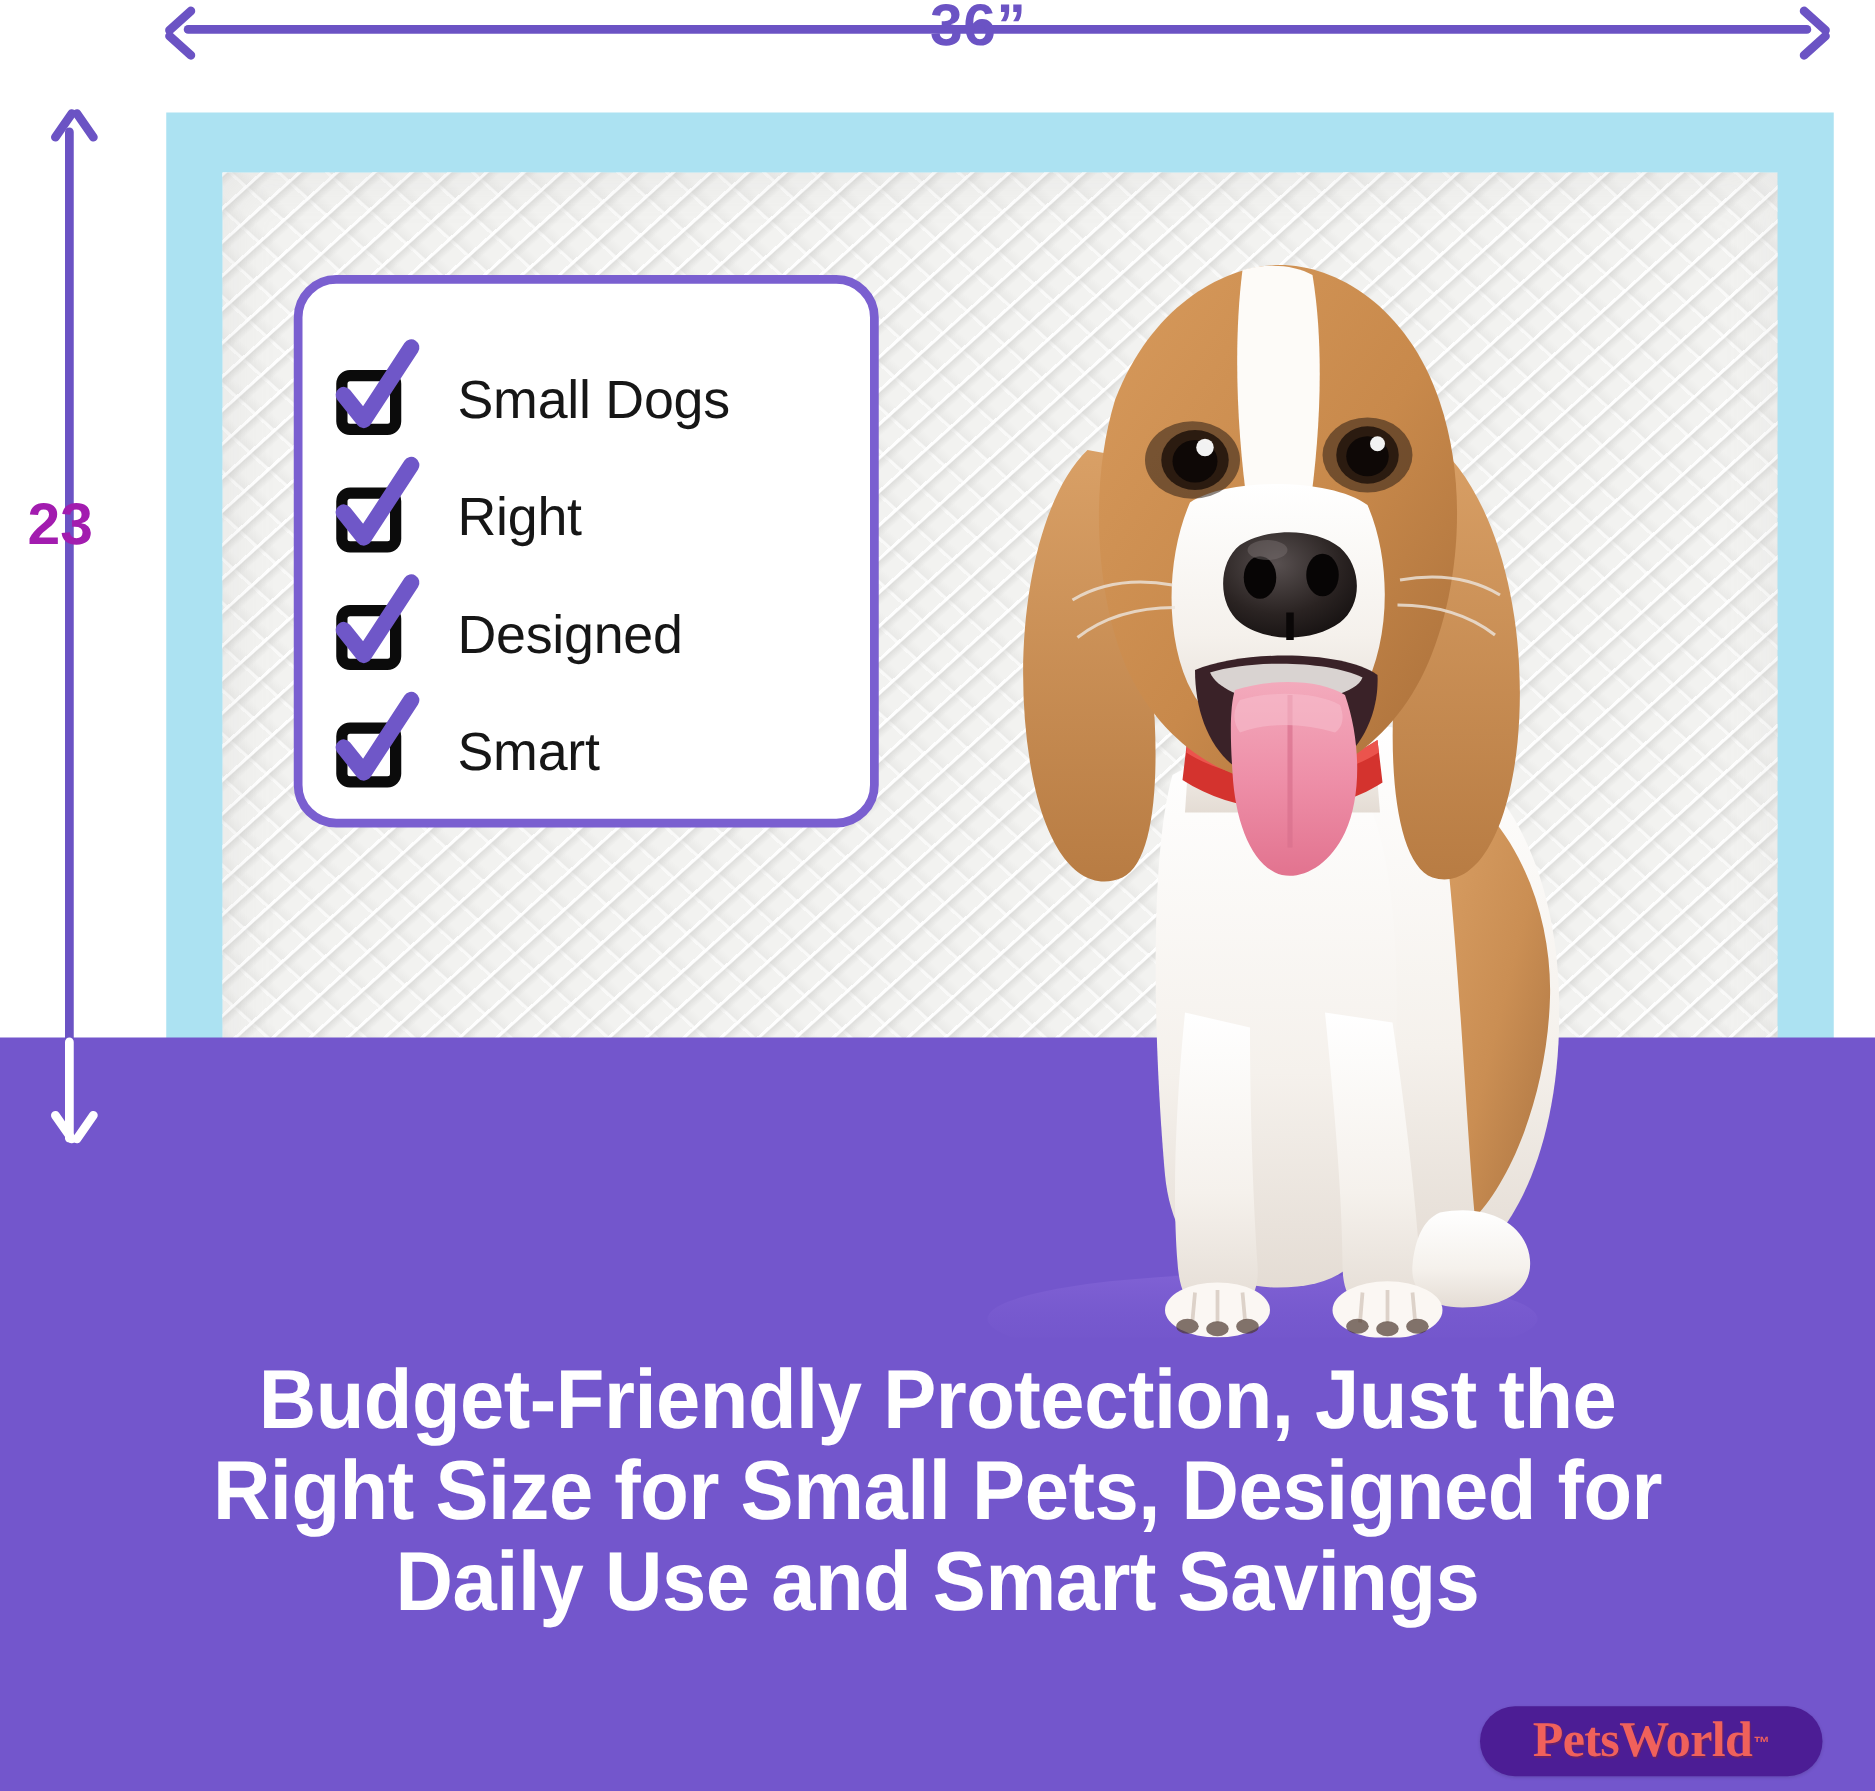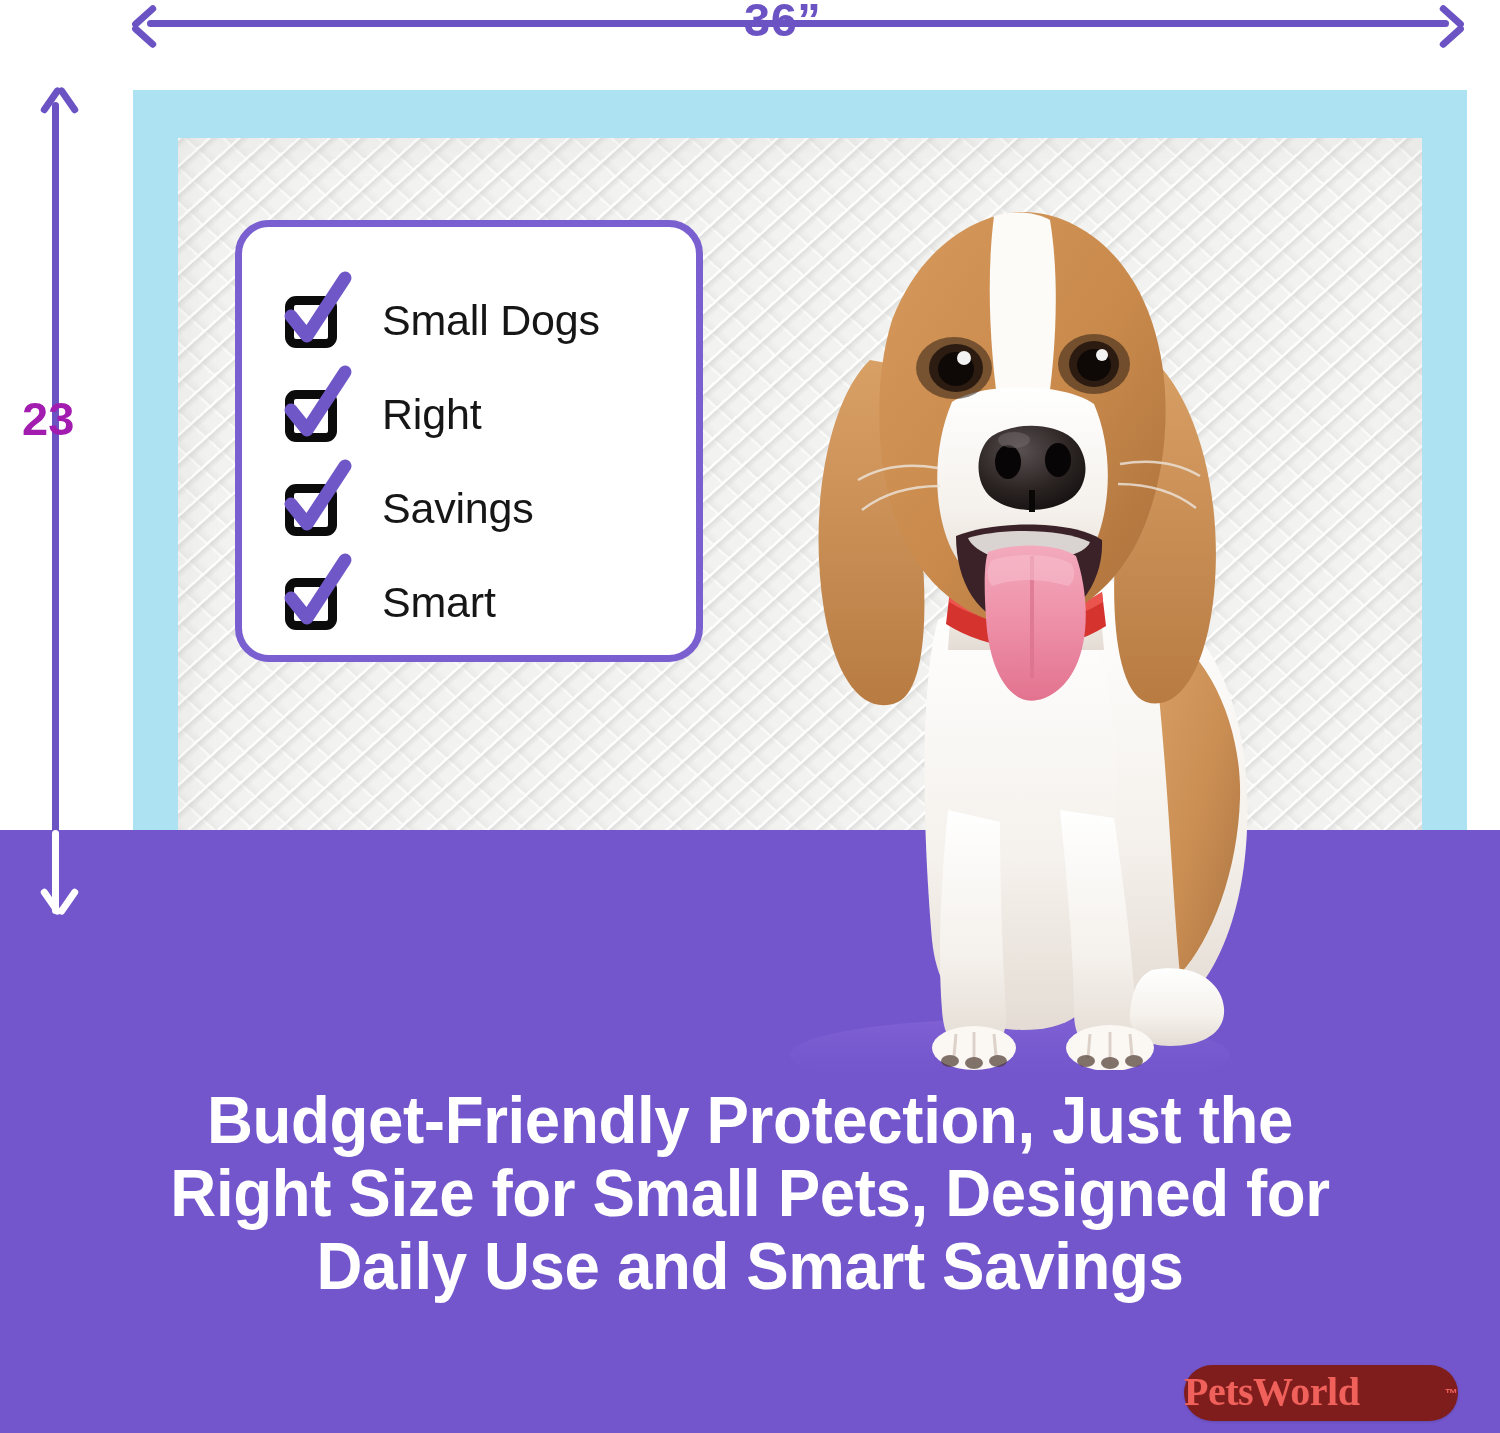--- a/index.html
+++ b/index.html
@@ -102,21 +102,21 @@
     box-shadow: inset 0 0 40px rgba(190,190,190,.22);
   }
 
   
   .check-card{
     position:absolute; left:235px; top:220px;
     width:468px; height:442px;
     background:#ffffff;
     border:7px solid #7A5FD0;
     border-radius:34px;
-    padding:46px 0 0 40px;
+    padding:46px 0 0 24px;
   }
   .check-row{
     position:relative;
     height:94px;
     display:flex; align-items:center;
   }
   .cbox{
     position:relative; width:60px; height:60px; flex:0 0 60px; margin-right:40px;
   }
   .cbox .sq{
@@ -150,23 +150,23 @@
     letter-spacing:-0.4px;
     transform:scaleX(0.95);
     transform-origin:50% 0;
   }
   .headline .ln{ display:block; white-space:nowrap; }
 
   
   .logo{
     position:absolute; left:1184px; top:1365px;
     width:274px; height:56px;
-    background:#7f1d1d;
+    background:#4c1d95;
     border-radius:28px;
-    display:flex; align-items:center; justify-content:space-between;
+    display:flex; align-items:center; justify-content:center;
     box-shadow:0 1px 3px rgba(0,0,0,.14);
   }
   .logo-text{
     font-family:"Liberation Serif", serif;
     font-weight:700;
     font-size:40px;
     color:#F0615B;
     letter-spacing:-0.5px;
     line-height:1;
     text-shadow:1px 1px 0 rgba(150,40,36,.35);
@@ -325,21 +325,21 @@
       <span class="check-label">Right</span>
     </div>
 
     <div class="check-row">
       <span class="cbox">
         <span class="sq"></span>
         <svg class="tick" viewBox="0 0 72 74">
             <path d="M12 40 L28 60 L66 2" fill="none" stroke="#6F57C8" stroke-width="13" stroke-linecap="round" stroke-linejoin="round"></path>
           </svg>
       </span>
-      <span class="check-label">Savings</span>
+      <span class="check-label">Designed</span>
     </div>
 
     <div class="check-row">
       <span class="cbox">
         <span class="sq"></span>
         <svg class="tick" viewBox="0 0 72 74">
             <path d="M12 40 L28 60 L66 2" fill="none" stroke="#6F57C8" stroke-width="13" stroke-linecap="round" stroke-linejoin="round"></path>
           </svg>
       </span>
       <span class="check-label">Smart</span>

